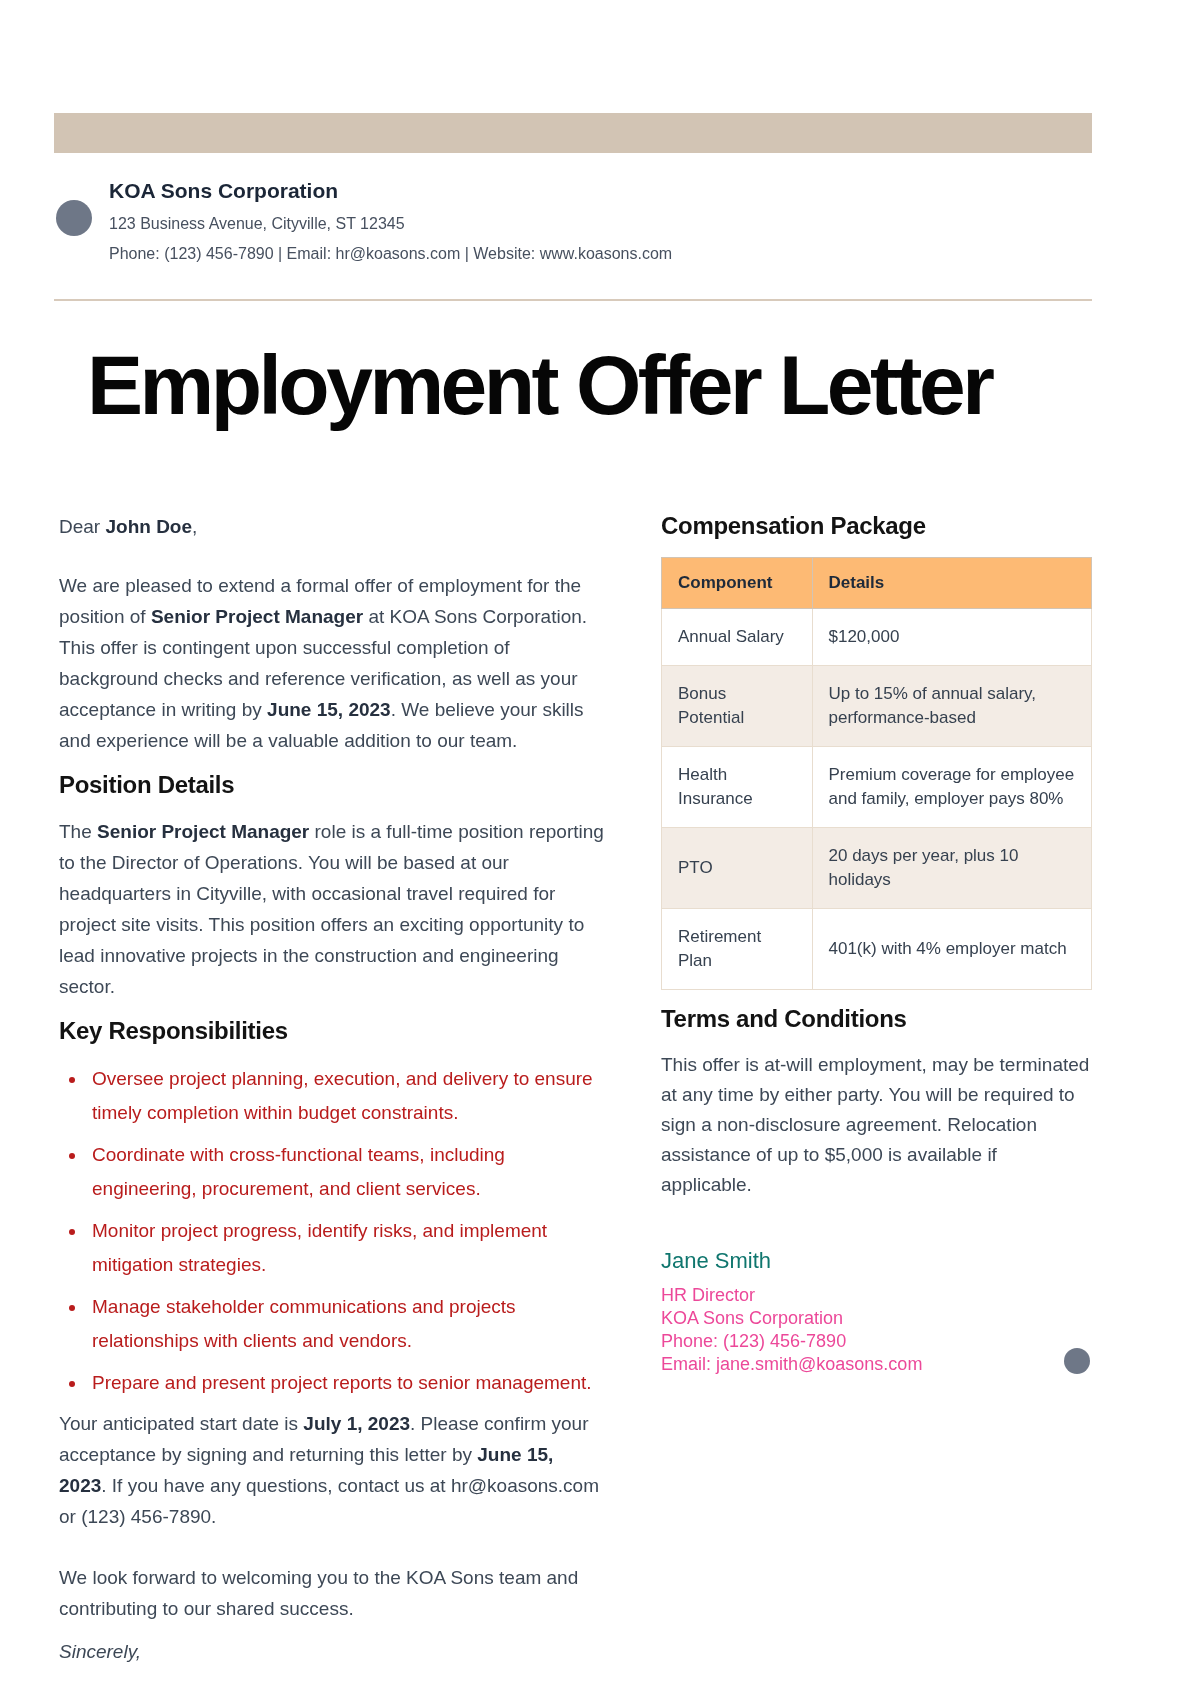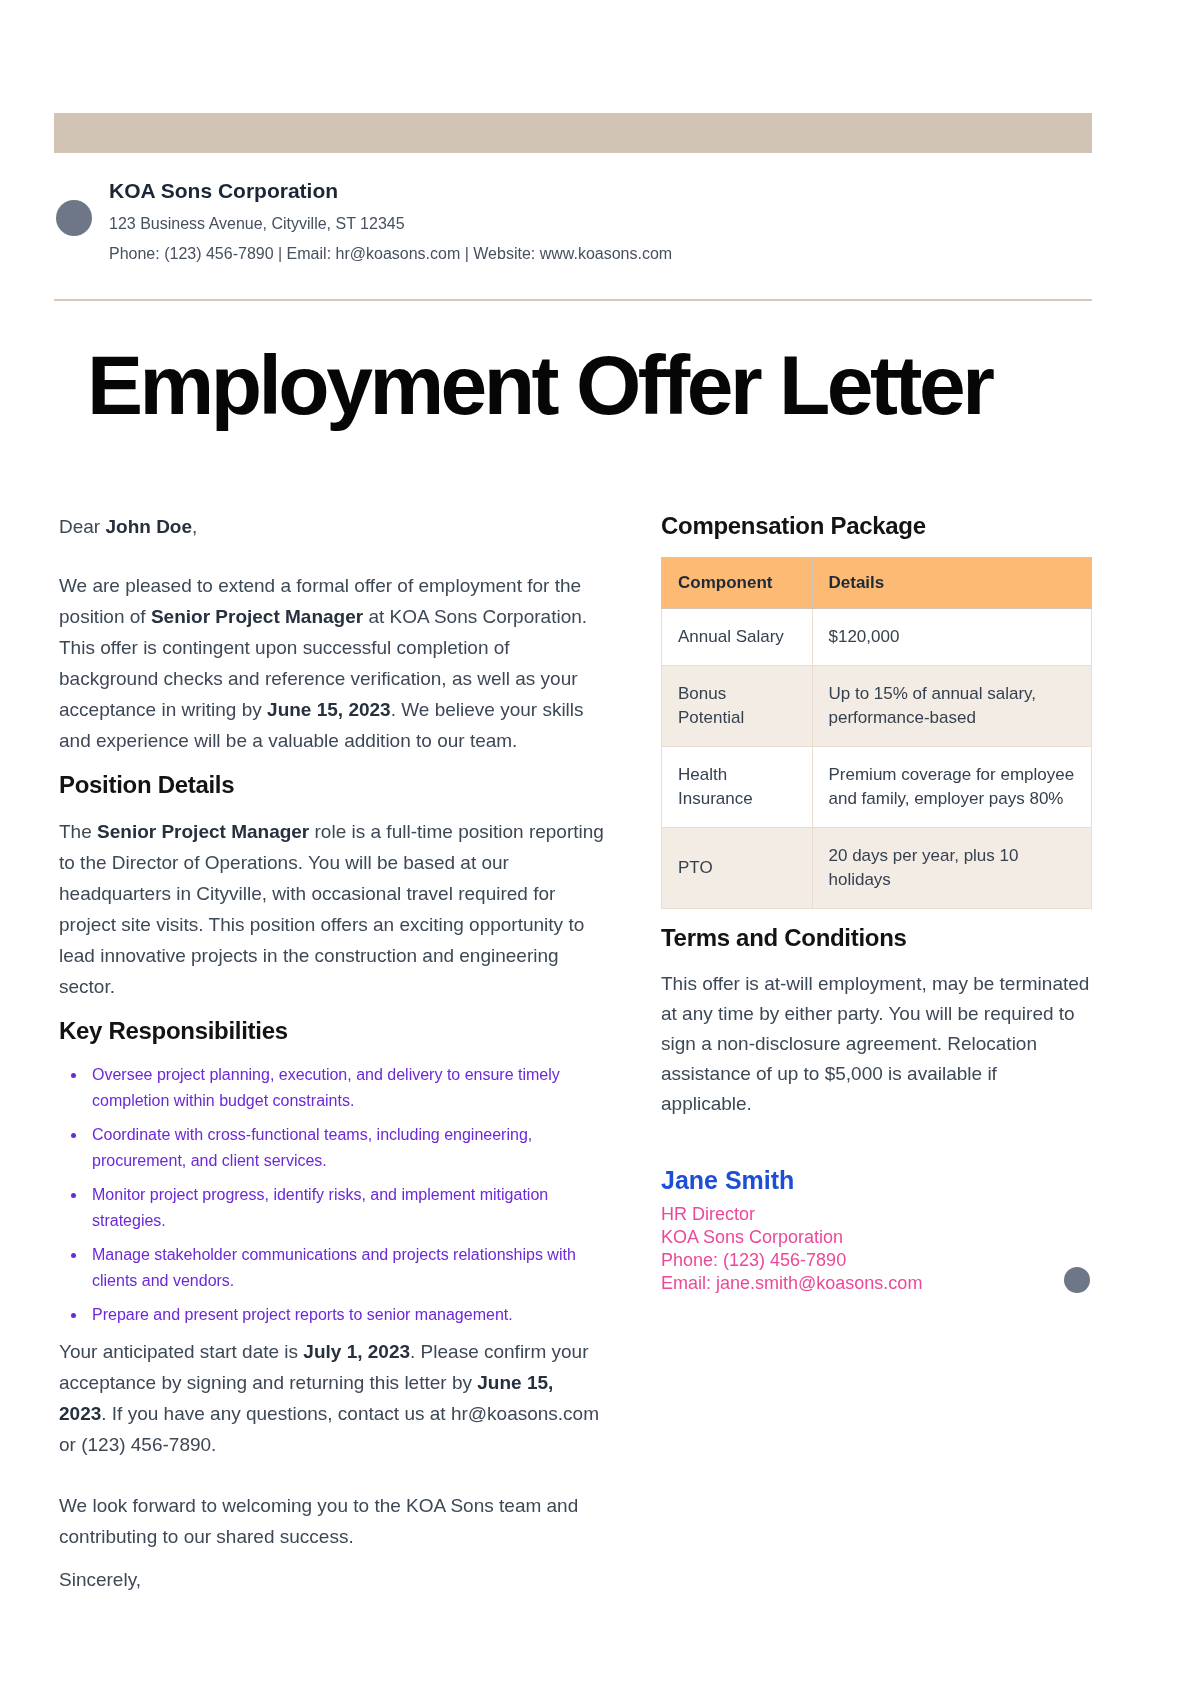--- a/index.html
+++ b/index.html
@@ -38,44 +38,44 @@
   p { margin: 0; font-size: 19px; line-height: 31px; color: #3d4856; }
   .b { font-weight: bold; color: #26303f; }
   .salutation { margin-bottom: 28px; }
   h2 {
     font-size: 24px; line-height: 30px; margin: 14px 0 16px;
     color: #131313; letter-spacing: -0.3px; font-weight: bold;
   }
   .col-right h2:first-child { margin-top: 0; }
 
   ul { margin: 0; padding-left: 28px; list-style: disc; }
-  li { font-size: 16px; line-height: 26px; margin-bottom: 8px; padding-left: 5px; color: #6d28d9; }
+  li { font-size: 19px; line-height: 34px; margin-bottom: 8px; padding-left: 5px; color: #b91c1c; }
 
   .closing { margin-top: 30px; }
-  .signoff { margin-top: 12px; }
+  .signoff { margin-top: 12px; font-style: italic; }
 
   
   .comp-table { width: 100%; border-collapse: collapse; font-size: 17px; }
   .comp-table th {
     background: #fdba74; text-align: left; font-weight: bold;
     color: #1e2a3a; padding: 13px 16px; line-height: 24px; font-size: 17px;
     border: 1px solid #d2c4b4;
   }
   .comp-table td {
     border: 1px solid #e8ddcf; padding: 16px; vertical-align: middle;
     line-height: 24px; color: #36414f; font-size: 17px;
   }
   .comp-table th:first-child, .comp-table td:first-child { width: 35%; }
   .comp-table tbody tr:nth-child(even) td { background: #f3ece5; }
 
   .terms-para { line-height: 30px; }
 
   
   .signature { margin-top: 48px; position: relative; }
-  .sig-name { font-size: 25px; font-weight: bold; color: #1d4ed8; line-height: 26px; }
+  .sig-name { font-size: 22px; font-weight: normal; color: #0f766e; line-height: 26px; }
   .sig-lines { margin-top: 10px; font-size: 18px; line-height: 23px; color: #ec4899; }
   .sig-dot {
     position: absolute; right: 2px; bottom: 2px;
     width: 26px; height: 26px; border-radius: 50%; background: #6e7787;
   }
 </style>
 </head>
 <body>
 
 <div class="page">
@@ -139,20 +139,24 @@
             <td>Up to 15% of annual salary, performance-based</td>
           </tr>
           <tr>
             <td>Health Insurance</td>
             <td>Premium coverage for employee and family, employer pays 80%</td>
           </tr>
           <tr>
             <td>PTO</td>
             <td>20 days per year, plus 10 holidays</td>
           </tr>
+          <tr>
+            <td>Retirement Plan</td>
+            <td>401(k) with 4% employer match</td>
+          </tr>
         </tbody>
       </table>
 
       <h2>Terms and Conditions</h2>
       <p class="terms-para">This offer is at-will employment, may be terminated at any time by either party. You will be required to sign a non-disclosure agreement. Relocation assistance of up to $5,000 is available if applicable.</p>
 
       <div class="signature">
         <div class="sig-name">Jane Smith</div>
         <div class="sig-lines">
           <div>HR Director</div>

